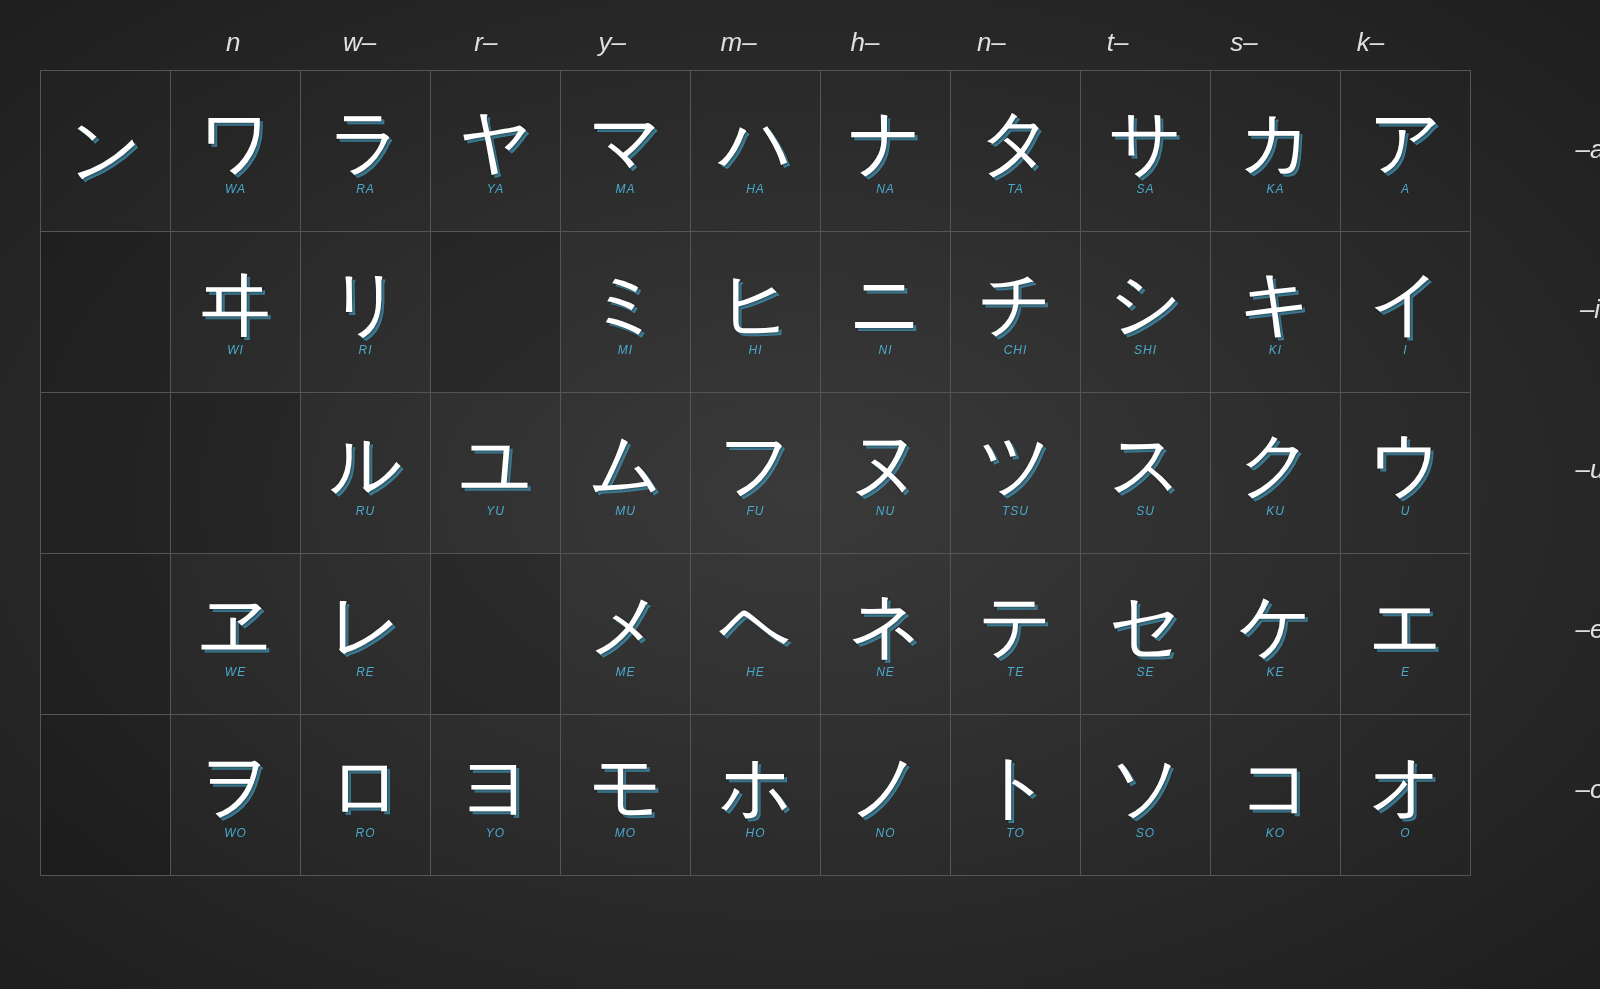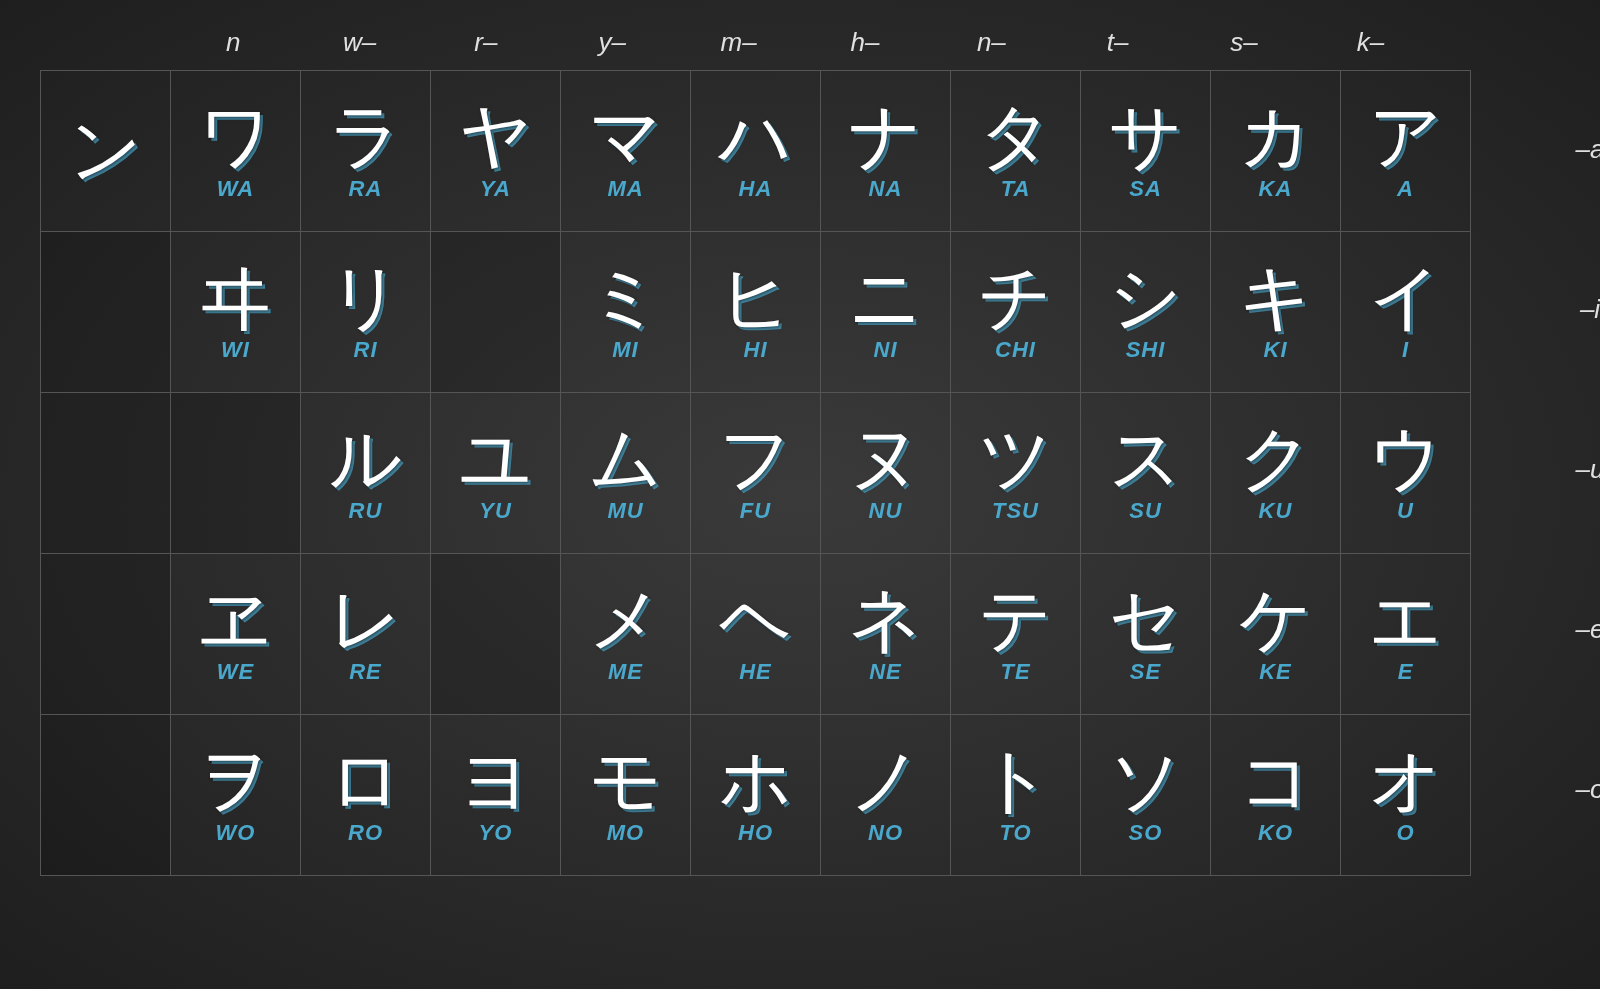--- a/index.html
+++ b/index.html
@@ -74,24 +74,24 @@
       flex-direction: column;
       align-items: center;
       justify-content: center;
       position: relative;
       background: transparent;
     }
     .cell.empty {
       background: rgba(0,0,0,0.15);
     }
     .romaji {
-      font-size: 22px;
+      font-size: 12px;
       color: #4aa8cc;
       font-style: italic;
-      font-weight: bold;
+      font-weight: normal;
       letter-spacing: 1px;
     }
     
     .kana-wrapper {
       position: relative;
       line-height: 1;
       margin-bottom: 4px;
     }
     .kana-blue {
       position: absolute;

